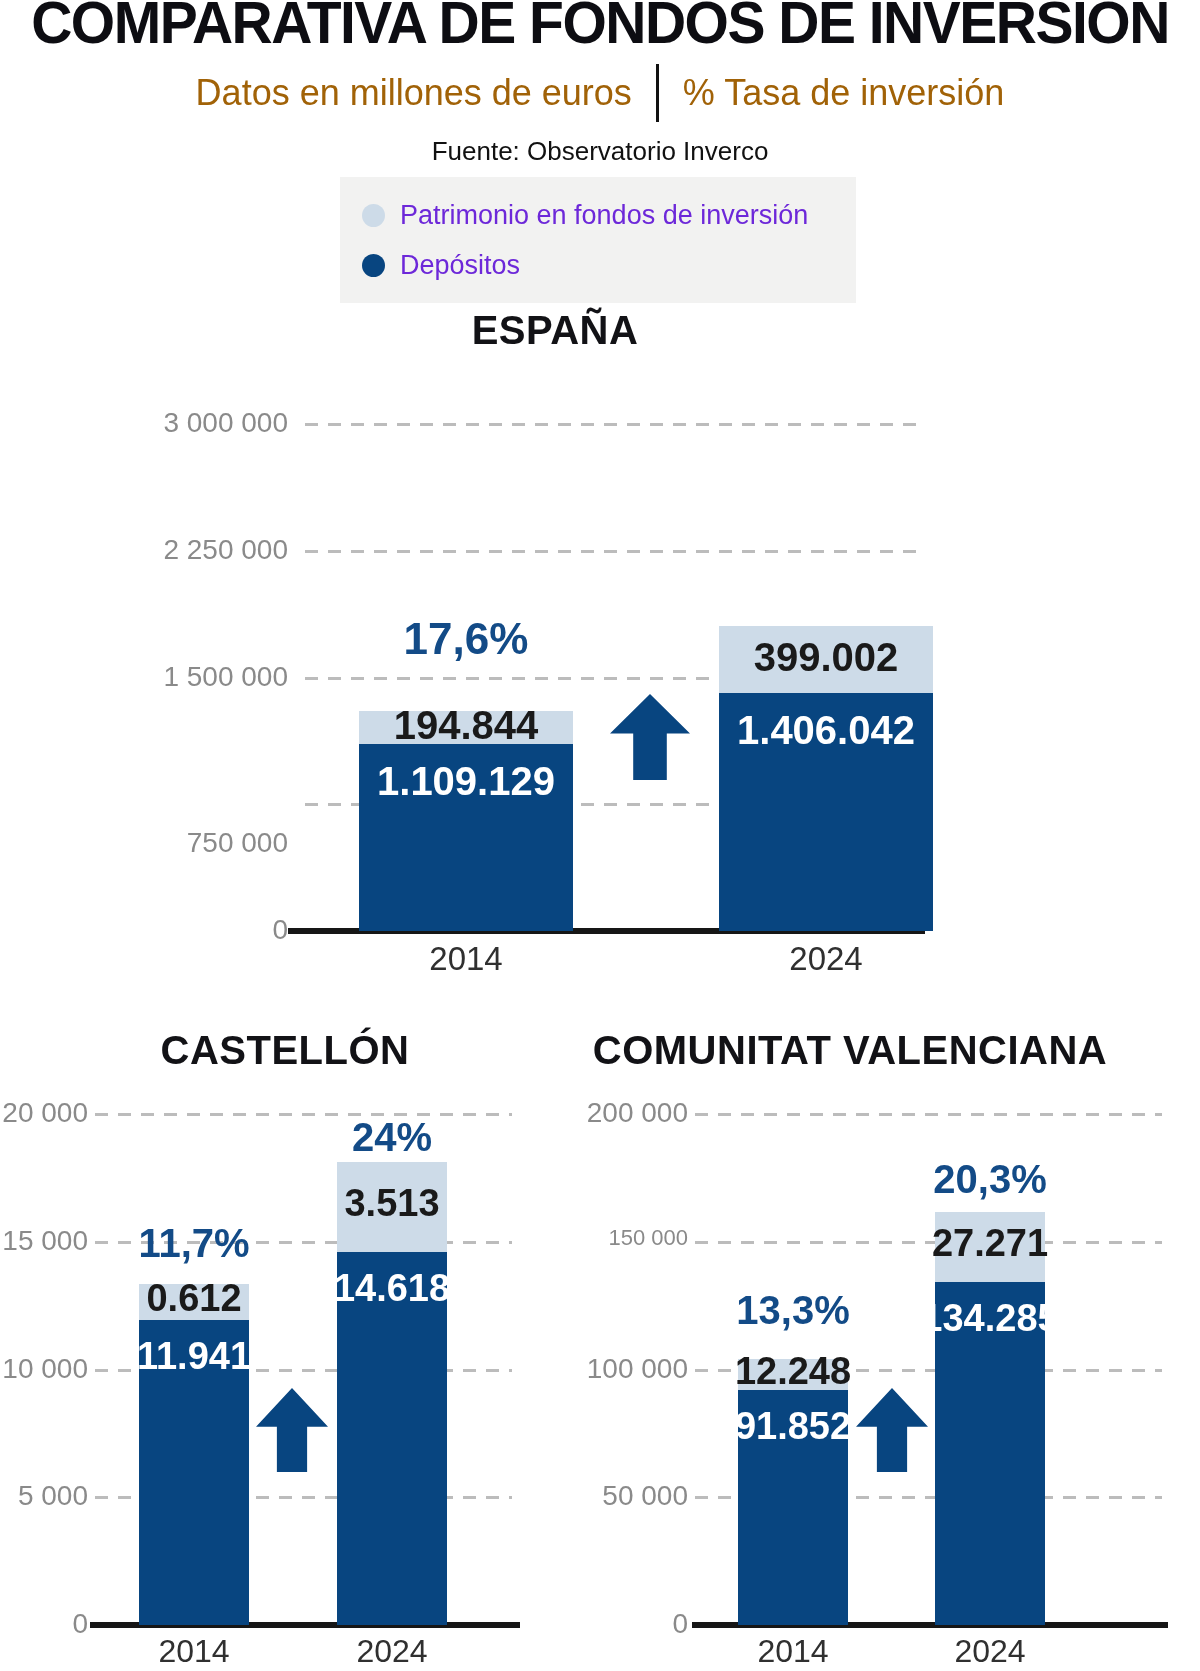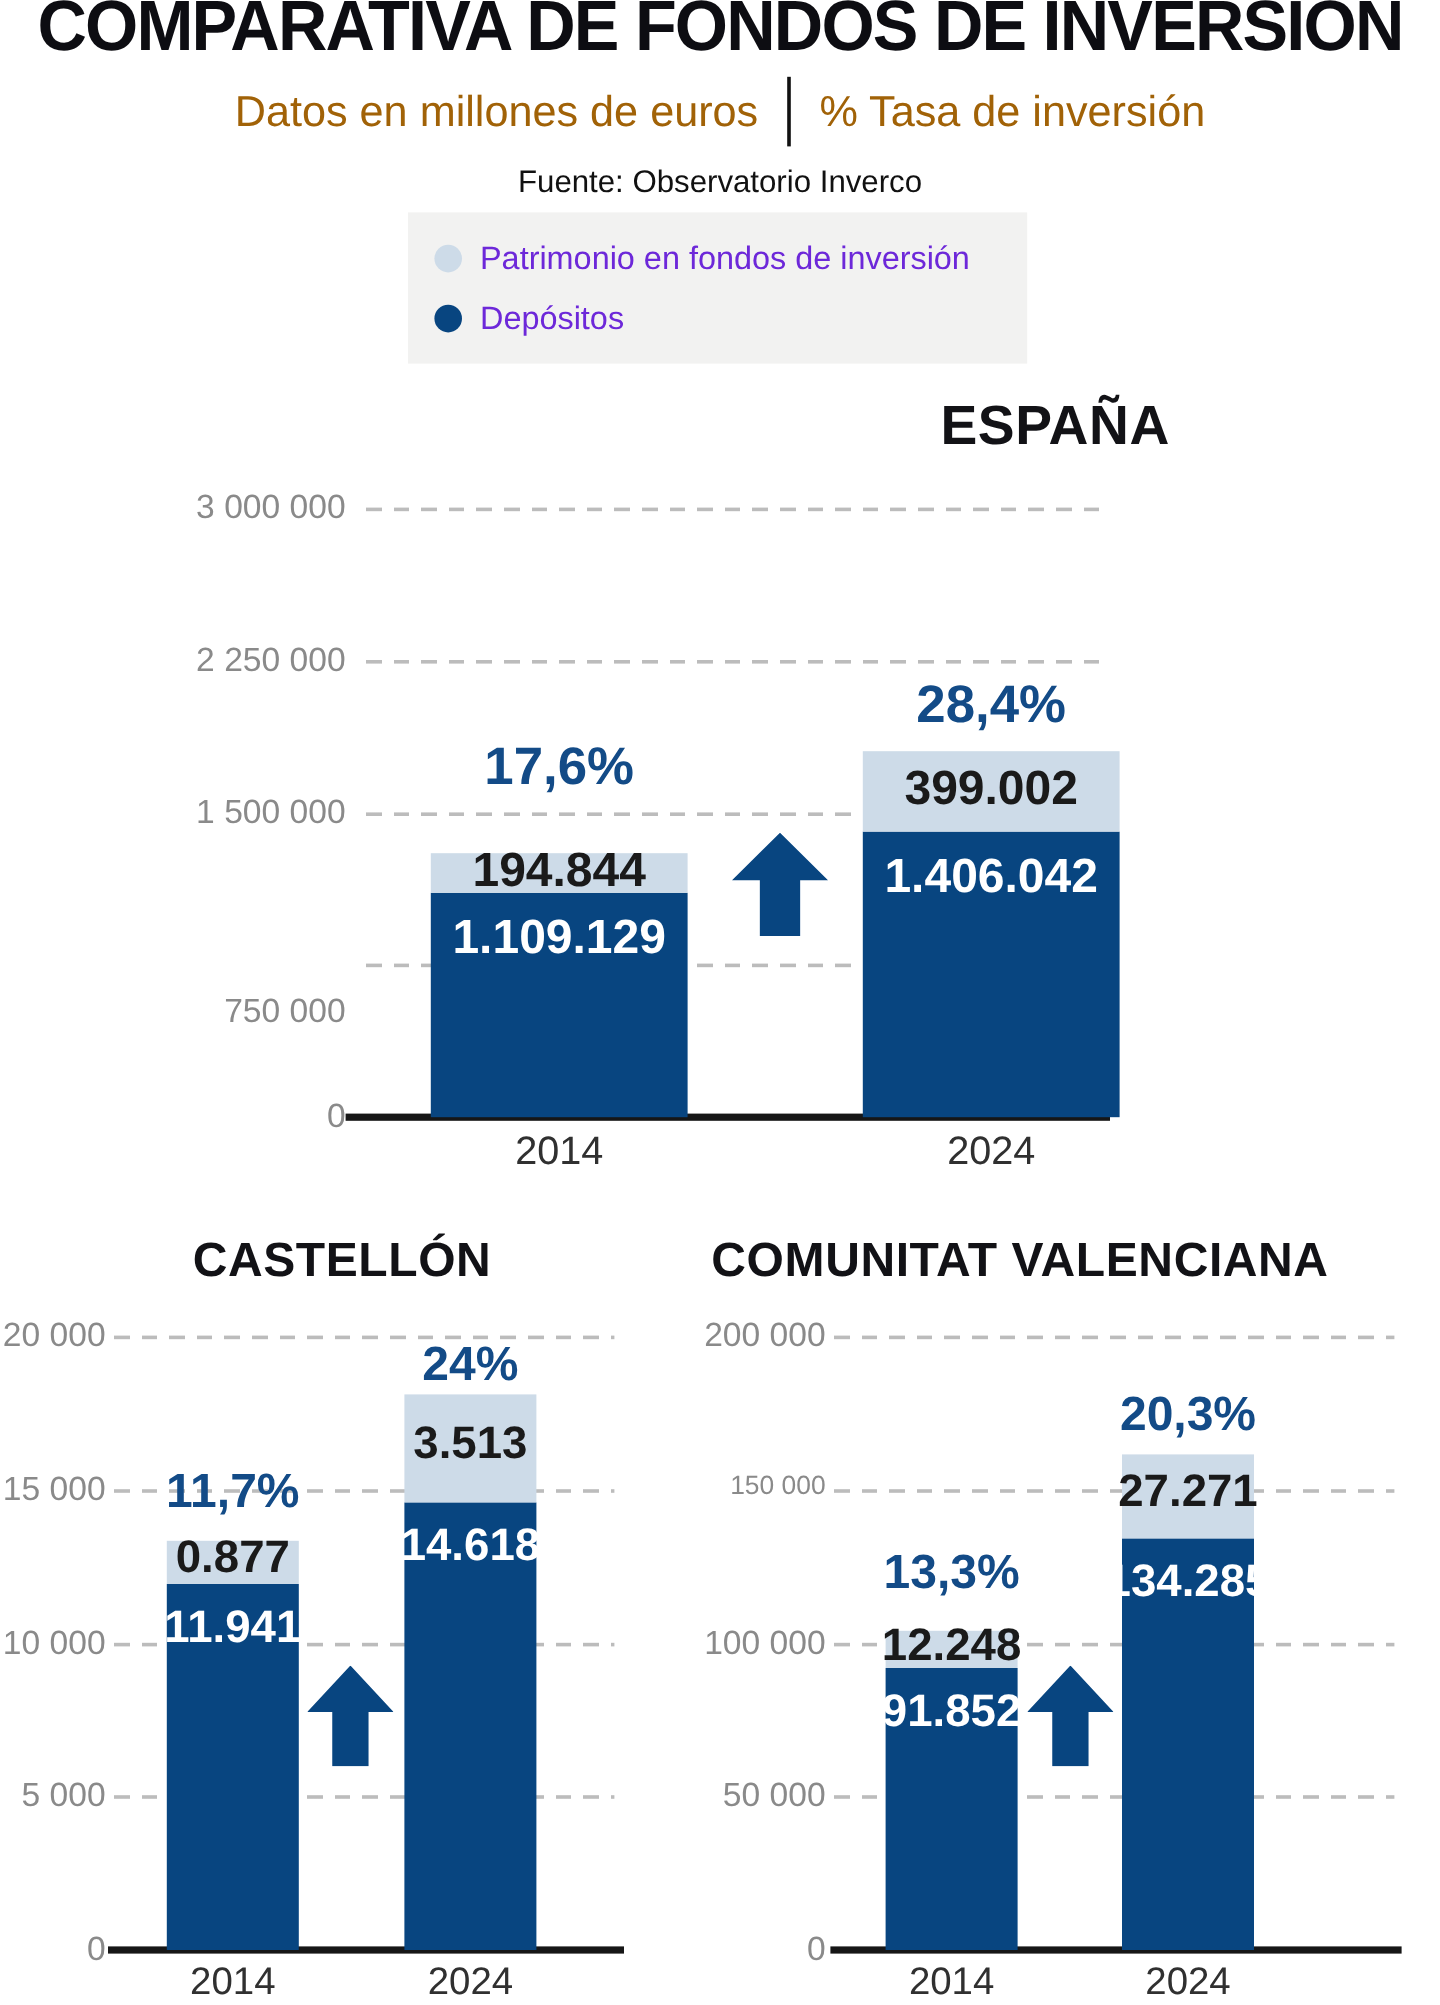--- a/index.html
+++ b/index.html
@@ -50,60 +50,59 @@
       <span class="legend-dot" style="background: rgb(205, 219, 232);"></span>
       <span class="legend-label">Patrimonio en fondos de inversión</span>
     </div>
     <div class="legend-row">
       <span class="legend-dot" style="background: rgb(8, 69, 128);"></span>
       <span class="legend-label">Depósitos</span>
     </div>
   </div>
 
   <div class="chart">
-      <div class="c-title" style="left: 135px; top: 327px; width: 840px; font-size: 46px; text-align: right;">ESPAÑA</div>
+      <div class="c-title" style="left: 135px; top: 308px; width: 840px; font-size: 40px;">ESPAÑA</div>
       <div class="gridline" style="left: 305px; top: 423px; width: 620px; background: repeating-linear-gradient(90deg, rgb(188, 188, 188) 0px, rgb(188, 188, 188) 13px, transparent 13px, transparent 23px);"></div>
       <div class="tick-label" style="left: 58px; top: 407px; width: 230px; font-size: 28px; color: rgb(138, 138, 138);">3 000 000</div>
       <div class="gridline" style="left: 305px; top: 550px; width: 620px; background: repeating-linear-gradient(90deg, rgb(188, 188, 188) 0px, rgb(188, 188, 188) 13px, transparent 13px, transparent 23px);"></div>
       <div class="tick-label" style="left: 58px; top: 534px; width: 230px; font-size: 28px; color: rgb(138, 138, 138);">2 250 000</div>
       <div class="gridline" style="left: 305px; top: 677px; width: 620px; background: repeating-linear-gradient(90deg, rgb(188, 188, 188) 0px, rgb(188, 188, 188) 13px, transparent 13px, transparent 23px);"></div>
       <div class="tick-label" style="left: 58px; top: 661px; width: 230px; font-size: 28px; color: rgb(138, 138, 138);">1 500 000</div>
       <div class="gridline" style="left: 305px; top: 803px; width: 620px; background: repeating-linear-gradient(90deg, rgb(188, 188, 188) 0px, rgb(188, 188, 188) 13px, transparent 13px, transparent 23px);"></div>
       <div class="tick-label" style="left: 58px; top: 787px; width: 230px; font-size: 28px; color: rgb(138, 138, 138); margin-top: 40px;">750 000</div>
       <div class="tick-label" style="left: 58px; top: 914px; width: 230px; font-size: 28px; color: rgb(138, 138, 138);">0</div>
       <div class="axis-line" style="left: 288px; top: 928px; width: 637px; background: rgb(22, 22, 22);"></div>
       <div class="seg" style="left: 359px; top: 744px; width: 214px; height: 187px; background: rgb(8, 69, 128);"></div>
       <div class="seg" style="left: 359px; top: 711px; width: 214px; height: 33px; background: rgb(205, 219, 232);"></div>
       <div class="val-label" style="left: 316px; width: 300px; top: 703px; font-size: 40px; color: rgb(26, 26, 26);">194.844</div>
       <div class="val-label" style="left: 316px; width: 300px; top: 759px; font-size: 40px; color: rgb(255, 255, 255);">1.109.129</div>
       <div class="rate-label" style="left: 316px; width: 300px; top: 614px; font-size: 44px; color: rgb(19, 75, 135);">17,6%</div>
       <div class="year-label" style="left: 366px; width: 200px; top: 940px; font-size: 33px;">2014</div>
       <div class="seg" style="left: 719px; top: 693px; width: 214px; height: 238px; background: rgb(8, 69, 128);"></div>
       <div class="seg" style="left: 719px; top: 626px; width: 214px; height: 67px; background: rgb(205, 219, 232);"></div>
       <div class="val-label" style="left: 676px; width: 300px; top: 635px; font-size: 40px; color: rgb(26, 26, 26);">399.002</div>
       <div class="val-label" style="left: 676px; width: 300px; top: 708px; font-size: 40px; color: rgb(255, 255, 255);">1.406.042</div>
-      <div class="rate-label" style="left: 676px; width: 300px; top: 563px; font-size: 44px; color: rgb(19, 75, 135);">28,4%</div>
       <div class="year-label" style="left: 726px; width: 200px; top: 940px; font-size: 33px;">2024</div>
       <div class="up-arrow" style="left: 610px; top: 694px; width: 80px; height: 86px; background: rgb(8, 69, 128); clip-path: polygon(50% 0%, 100% 46%, 71% 46%, 71% 100%, 29% 100%, 29% 46%, 0% 46%);"></div>
     </div>
   <div class="chart">
       <div class="c-title" style="left: -135px; top: 1028px; width: 840px; font-size: 40px;">CASTELLÓN</div>
       <div class="gridline" style="left: 95px; top: 1113px; width: 417px; background: repeating-linear-gradient(90deg, rgb(188, 188, 188) 0px, rgb(188, 188, 188) 13px, transparent 13px, transparent 23px);"></div>
       <div class="tick-label" style="left: -142px; top: 1097px; width: 230px; font-size: 28px; color: rgb(138, 138, 138);">20 000</div>
       <div class="gridline" style="left: 95px; top: 1241px; width: 417px; background: repeating-linear-gradient(90deg, rgb(188, 188, 188) 0px, rgb(188, 188, 188) 13px, transparent 13px, transparent 23px);"></div>
       <div class="tick-label" style="left: -142px; top: 1225px; width: 230px; font-size: 28px; color: rgb(138, 138, 138);">15 000</div>
       <div class="gridline" style="left: 95px; top: 1369px; width: 417px; background: repeating-linear-gradient(90deg, rgb(188, 188, 188) 0px, rgb(188, 188, 188) 13px, transparent 13px, transparent 23px);"></div>
       <div class="tick-label" style="left: -142px; top: 1353px; width: 230px; font-size: 28px; color: rgb(138, 138, 138);">10 000</div>
       <div class="gridline" style="left: 95px; top: 1496px; width: 417px; background: repeating-linear-gradient(90deg, rgb(188, 188, 188) 0px, rgb(188, 188, 188) 13px, transparent 13px, transparent 23px);"></div>
       <div class="tick-label" style="left: -142px; top: 1480px; width: 230px; font-size: 28px; color: rgb(138, 138, 138);">5 000</div>
       <div class="tick-label" style="left: -142px; top: 1608px; width: 230px; font-size: 28px; color: rgb(138, 138, 138);">0</div>
       <div class="axis-line" style="left: 90px; top: 1622px; width: 430px; background: rgb(22, 22, 22);"></div>
       <div class="seg" style="left: 139px; top: 1320px; width: 110px; height: 305px; background: rgb(8, 69, 128);"></div>
       <div class="seg" style="left: 139px; top: 1284px; width: 110px; height: 36px; background: rgb(205, 219, 232);"></div>
-      <div class="val-label" style="left: 44px; width: 300px; top: 1278px; font-size: 38px; color: rgb(26, 26, 26);">0.877</div>
+      <div class="val-label" style="left: 44px; width: 300px; top: 1278px; font-size: 38px; color: rgb(26, 26, 26);">0.612</div>
       <div class="val-label" style="left: 44px; width: 300px; top: 1336px; font-size: 38px; color: rgb(255, 255, 255);">11.941</div>
       <div class="rate-label" style="left: 44px; width: 300px; top: 1221px; font-size: 40px; color: rgb(19, 75, 135);">11,7%</div>
       <div class="year-label" style="left: 94px; width: 200px; top: 1633px; font-size: 32px;">2014</div>
       <div class="seg" style="left: 337px; top: 1252px; width: 110px; height: 373px; background: rgb(8, 69, 128);"></div>
       <div class="seg" style="left: 337px; top: 1162px; width: 110px; height: 90px; background: rgb(205, 219, 232);"></div>
       <div class="val-label" style="left: 242px; width: 300px; top: 1183px; font-size: 38px; color: rgb(26, 26, 26);">3.513</div>
       <div class="val-label" style="left: 242px; width: 300px; top: 1268px; font-size: 38px; color: rgb(255, 255, 255);">14.618</div>
       <div class="rate-label" style="left: 242px; width: 300px; top: 1115px; font-size: 40px; color: rgb(19, 75, 135);">24%</div>
       <div class="year-label" style="left: 292px; width: 200px; top: 1633px; font-size: 32px;">2024</div>
       <div class="up-arrow" style="left: 256px; top: 1388px; width: 72px; height: 84px; background: rgb(8, 69, 128); clip-path: polygon(50% 0%, 100% 46%, 71% 46%, 71% 100%, 29% 100%, 29% 46%, 0% 46%);"></div>

